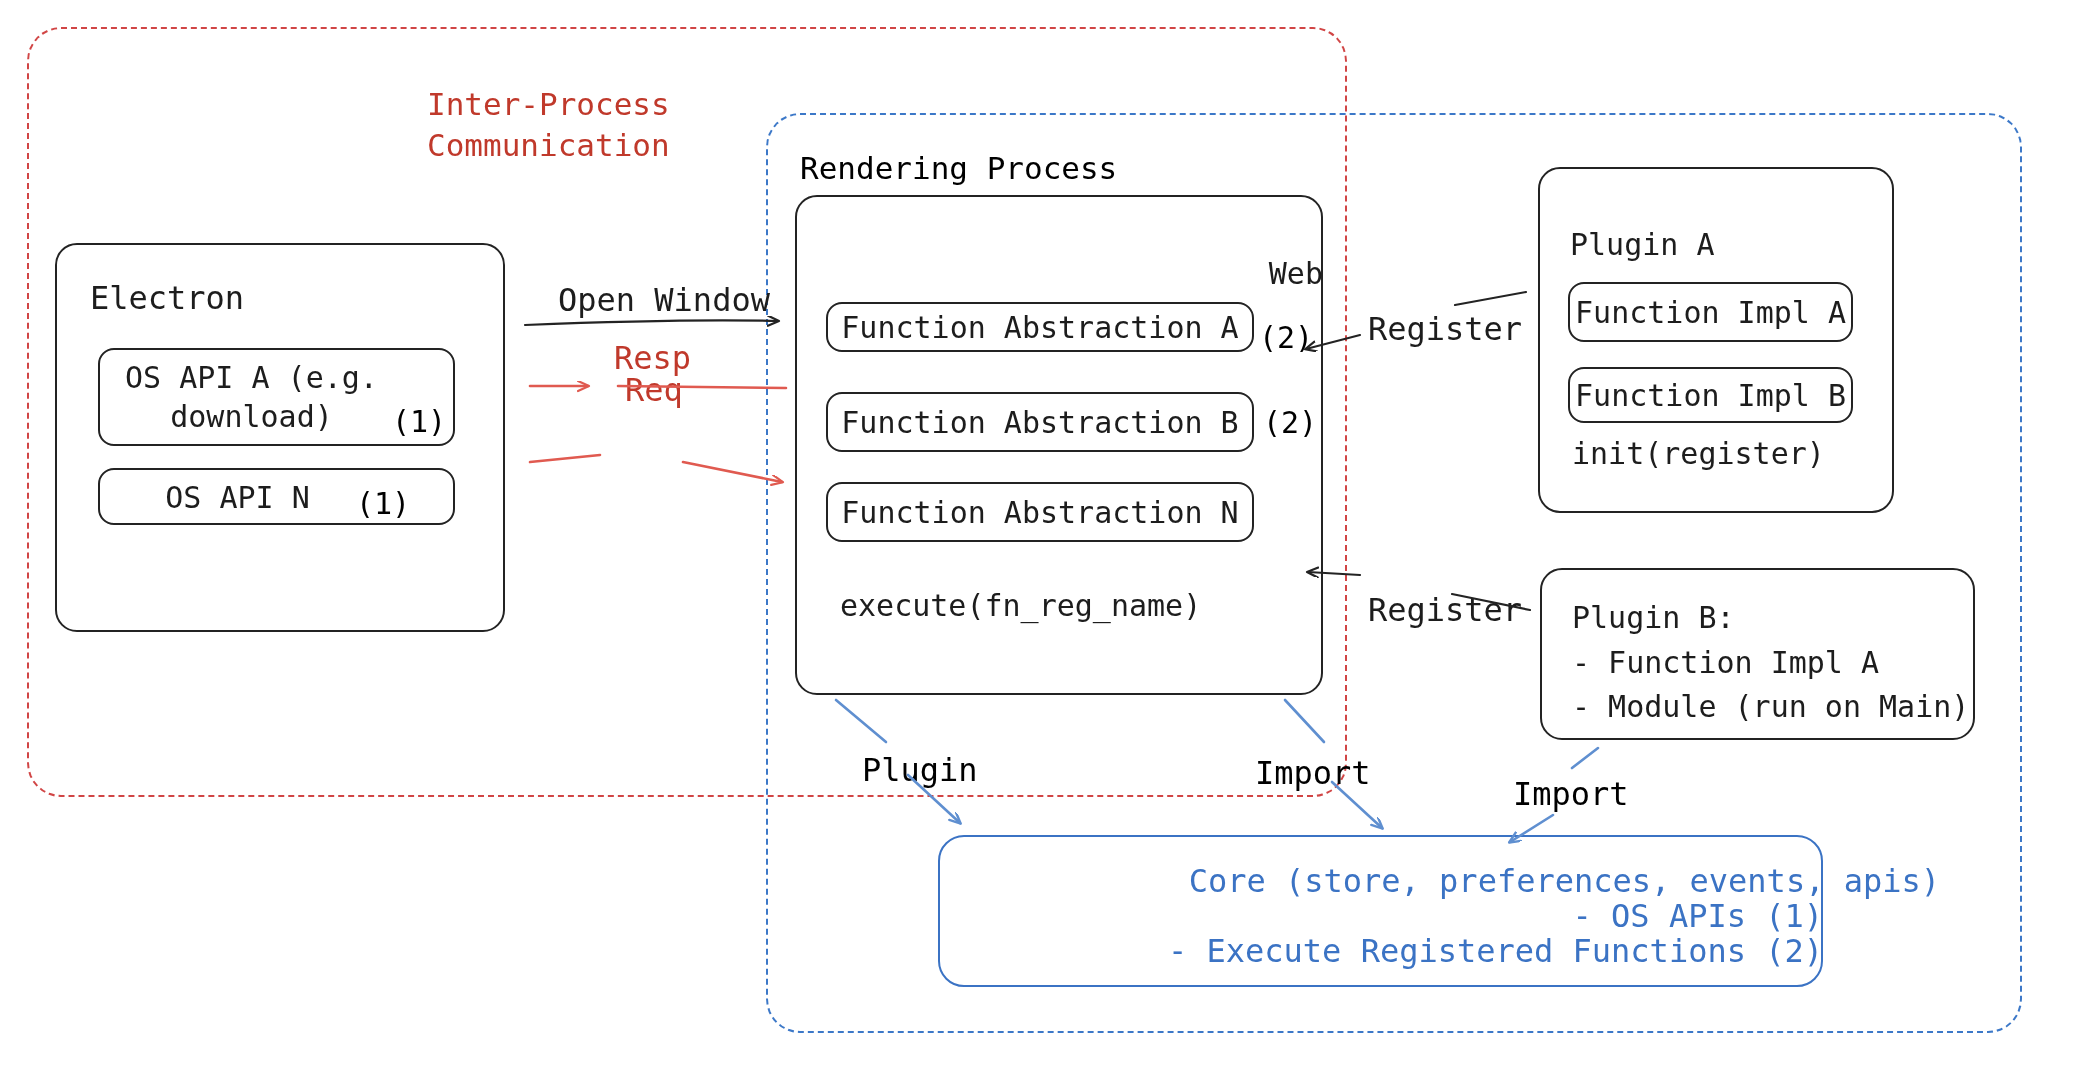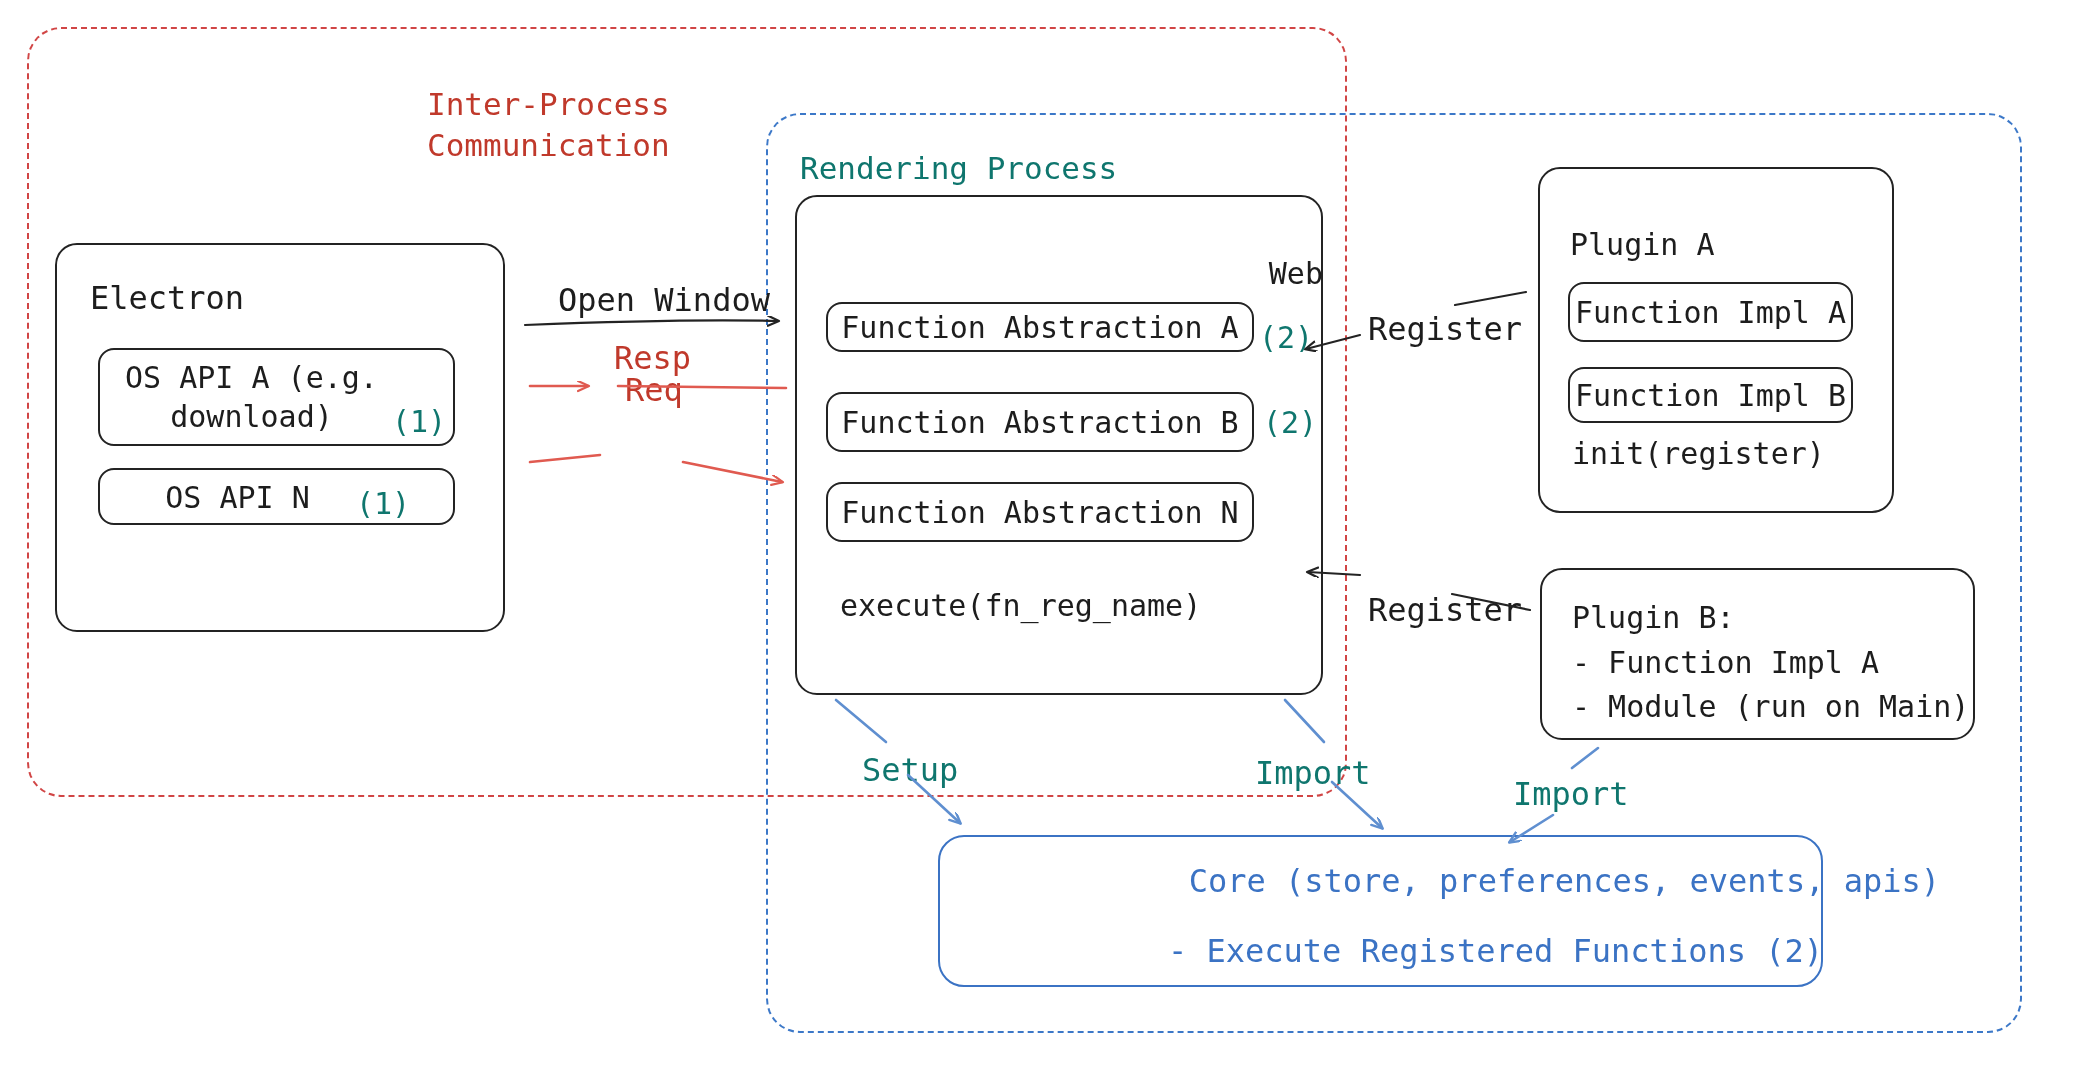--- a/index.html
+++ b/index.html
@@ -17,21 +17,21 @@
 
   
   .box{border:2.2px solid #232323;border-radius:22px;background:#ffffff;}
   .box.inner{border-width:2px;border-radius:16px;}
   .box.blue{border-color:#3b73c4;border-width:2.6px;border-radius:26px;}
 
   
   .label{position:absolute;white-space:pre;line-height:1.32;}
   .t-black{color:#1d1d1d;}
   .t-red{color:#c0392b;}
-  .t-blue{color:#0f766e;}
+  .t-blue{color:#000000;}
   .t-blue2{color:#3b73c4;}
   .fs30{font-size:30px;}
   .fs31{font-size:31px;}
   .fs32{font-size:32px;}
   .center{text-align:right;}
 
   
   .boxtext{position:absolute;left:0;right:0;top:50%;transform:translateY(-50%);
            text-align:center;white-space:pre;line-height:1.3;}
 
@@ -98,28 +98,29 @@
 
   <div class="label fs30 t-black" style="left:1572px;top:434px;">init(register)</div>
 
   <div class="node box" style="left:1540px;top:568px;width:435px;height:172px;"></div>
   <div class="label fs30 t-black" style="left:1572px;top:598px;">Plugin B:</div>
   <div class="label fs30 t-black" style="left:1572px;top:643px;">- Function Impl A</div>
   <div class="label fs30 t-black" style="left:1572px;top:687px;">- Module (run on Main)</div>
 
   <div class="node box blue" style="left:938px;top:835px;width:885px;height:152px;"></div>
   <div class="label fs32 t-blue2 center" style="left:938px;top:860px;width:1002px;">Core (store, preferences, events, apis)</div>
+  <div class="label fs32 t-blue2 center" style="left:938px;top:895px;width:885px;">- OS APIs (1)</div>
   <div class="label fs32 t-blue2 center" style="left:938px;top:930px;width:885px;">- Execute Registered Functions (2)</div>
 
   <div class="label fs32 t-black" style="left:558px;top:279px;">Open Window</div>
   <div class="label fs32 t-red" style="left:625px;top:369px;">Req</div>
   <div class="label fs32 t-red" style="left:614px;top:339px;top:337px;">Resp</div>
   <div class="label fs32 t-black" style="left:1368px;top:308px;">Register</div>
   <div class="label fs32 t-black" style="left:1368px;top:589px;">Register</div>
-  <div class="label fs32 t-blue" style="left:862px;top:749px;">Setup</div>
+  <div class="label fs32 t-blue" style="left:862px;top:749px;">Plugin</div>
   <div class="label fs32 t-blue" style="left:1255px;top:752px;">Import</div>
   <div class="label fs32 t-blue" style="left:1513px;top:773px;">Import</div>
 
   <svg class="overlay">
     <defs>
       <marker id="ah-black" markerWidth="14" markerHeight="14" refX="11" refY="5" orient="auto" markerUnits="userSpaceOnUse">
         <path d="M1,0 L12,5 L1,10" fill="none" stroke="#232323" stroke-width="2.2" stroke-linecap="round" stroke-linejoin="round"></path>
       </marker>
       <marker id="ah-red" markerWidth="14" markerHeight="14" refX="11" refY="5" orient="auto" markerUnits="userSpaceOnUse">
         <path d="M1,0 L12,5 L1,10" fill="none" stroke="#e05a50" stroke-width="2.2" stroke-linecap="round" stroke-linejoin="round"></path>

